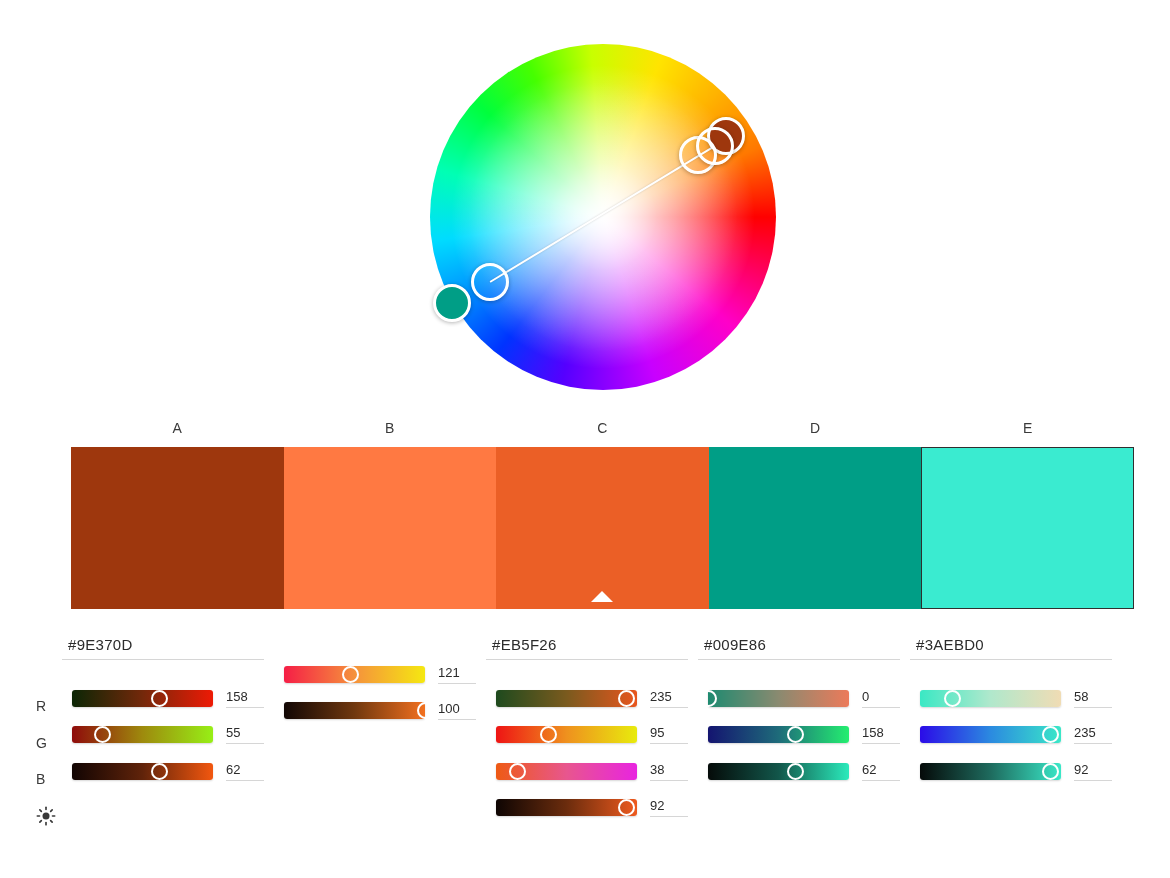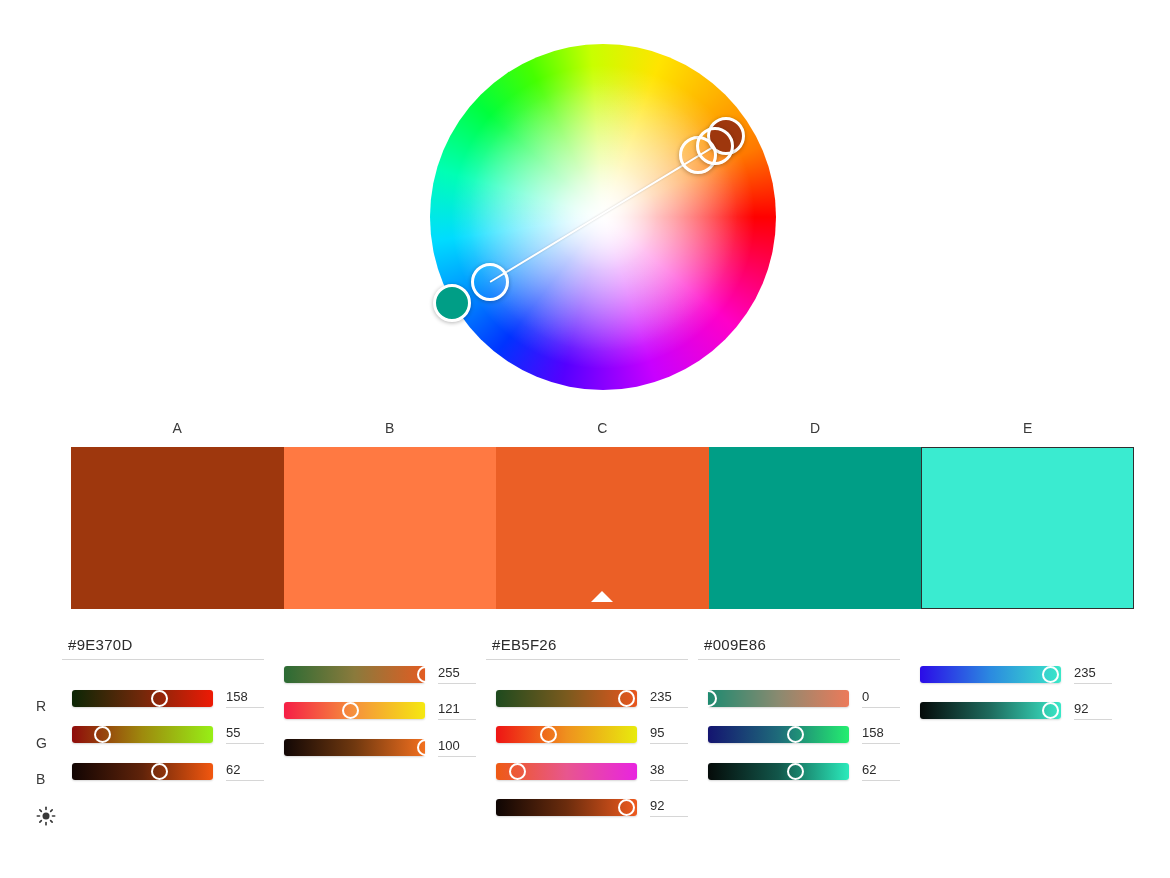--- a/index.html
+++ b/index.html
@@ -277,26 +277,20 @@
           <div class="track" style="background: linear-gradient(to right, rgb(18, 5, 3) 0%, rgb(96, 35, 10) 50%, rgb(242, 87, 15) 100%);">
             <div class="knob" style="left: 61.9%;"></div>
           </div>
           <div class="value">62</div>
         </div>
       </div>
     </div>
     <div class="col">
       <div class="sliders">
         <div class="slider-row">
-          <div class="track" style="background: linear-gradient(to right, rgb(43, 107, 52) 0%, rgb(138, 122, 60) 50%, rgb(226, 92, 34) 100%);">
-            <div class="knob" style="left: 100%;"></div>
-          </div>
-          <div class="value">255</div>
-        </div>
-        <div class="slider-row">
           <div class="track" style="background: linear-gradient(to right, rgb(245, 30, 70) 0%, rgb(245, 146, 60) 50%, rgb(245, 232, 17) 100%);">
             <div class="knob" style="left: 47.5%;"></div>
           </div>
           <div class="value">121</div>
         </div>
         <div class="slider-row">
           <div class="track" style="background: linear-gradient(to right, rgb(18, 7, 5) 0%, rgb(112, 56, 15) 50%, rgb(242, 112, 31) 100%);">
             <div class="knob" style="left: 100%;"></div>
           </div>
           <div class="value">100</div>
@@ -349,21 +343,28 @@
         </div>
         <div class="slider-row">
           <div class="track" style="background: linear-gradient(to right, rgb(5, 11, 9) 0%, rgb(18, 86, 74) 50%, rgb(43, 234, 187) 100%);">
             <div class="knob" style="left: 61.9%;"></div>
           </div>
           <div class="value">62</div>
         </div>
       </div>
     </div>
     <div class="col">
-      <div class="sliders">
+      <div class="hex-label">#3AEBD0</div>
+      <div class="sliders">
+        <div class="slider-row">
+          <div class="track" style="background: linear-gradient(to right, rgb(58, 232, 196) 0%, rgb(176, 232, 204) 50%, rgb(240, 220, 180) 100%);">
+            <div class="knob" style="left: 22.7%;"></div>
+          </div>
+          <div class="value">58</div>
+        </div>
         <div class="slider-row">
           <div class="track" style="background: linear-gradient(to right, rgb(43, 11, 232) 0%, rgb(43, 138, 224) 50%, rgb(58, 232, 200) 100%);">
             <div class="knob" style="left: 92.2%;"></div>
           </div>
           <div class="value">235</div>
         </div>
         <div class="slider-row">
           <div class="track" style="background: linear-gradient(to right, rgb(5, 10, 9) 0%, rgb(30, 107, 94) 50%, rgb(58, 232, 200) 100%);">
             <div class="knob" style="left: 92.2%;"></div>
           </div>

